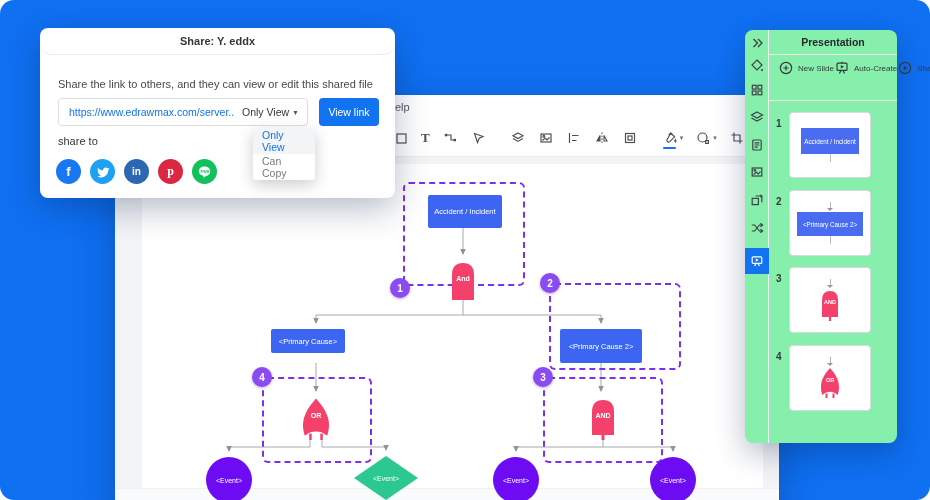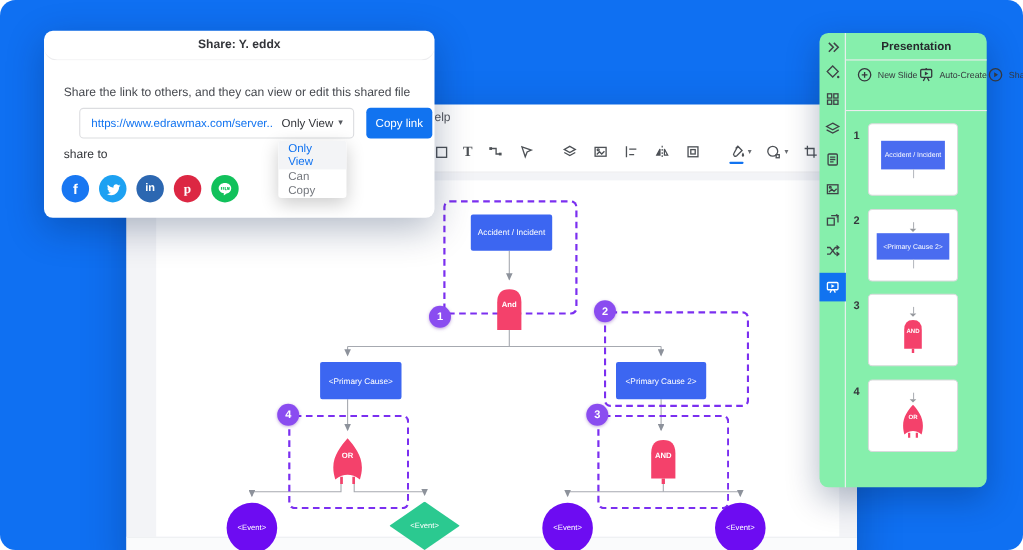--- a/index.html
+++ b/index.html
@@ -32,21 +32,21 @@
   .gate svg { display:block; }
   .gate .glabel { position:absolute; left:0; right:0; top:42%; transform:translateY(-50%); text-align:center; color:#fff; font-size:7px; font-weight:bold; }
   .eventc { position:absolute; width:46px; height:46px; border-radius:50%; background:#6d0cf2; color:#fff; font-size:7px; display:flex; align-items:center; justify-content:center; }
   .eventd { position:absolute; width:64px; height:44px; background:#2bc990; color:#fff; font-size:7px; display:flex; align-items:center; justify-content:center; clip-path:polygon(50% 0,100% 50%,50% 100%,0 50%); }
 
   
   .dialog { position:absolute; left:40px; top:28px; width:355px; height:170px; background:#fff; border-radius:8px; box-shadow:0 10px 34px rgba(0,25,70,.3); z-index:40; }
   .dialog-title { height:27px; border-bottom:1px solid #ececee; display:flex; align-items:center; justify-content:center; font-size:11px; font-weight:bold; color:#33353a;border-radius:12px; }
   .dialog-desc { position:absolute; left:18px; top:50px; width:330px; font-size:11px; color:#45484e; }
   .link-row { position:absolute; left:18px; top:70px; display:flex; }
-  .link-input { width:250px; height:28px; border:1px solid #dcdde0; border-radius:4px; display:flex; align-items:center; padding:0 8px 0 10px;margin-left:14px; }
+  .link-input { width:250px; height:28px; border:1px solid #dcdde0; border-radius:4px; display:flex; align-items:center; padding:0 8px 0 10px; }
   .link-url { flex:1; font-size:10.5px; color:#1173f0; white-space:nowrap; overflow:hidden; }
   .perm-trigger { display:flex; align-items:center; gap:3px; font-size:10.5px; color:#33353a; flex-shrink:0; margin-left:8px; cursor:default; }
   .perm-trigger .caret { font-size:7px; color:#55585e; }
   .copy-btn { width:60px; height:28px; margin-left:11px; background:#1173f0; color:#fff; font-size:10.5px; border:none; border-radius:4px; display:flex; align-items:center; justify-content:center; }
   .share-to { position:absolute; left:18px; top:107px; font-size:11px; color:#33353a; }
   .social-row { position:absolute; left:16px; top:131px; display:flex; gap:9px; }
   .soc { width:25px; height:25px; border-radius:50%; display:flex; align-items:center; justify-content:center; color:#fff; }
   .soc-fb { background:#1877f2; font-size:13px; font-weight:bold; }
   .soc-tw { background:#1da1f2; }
   .soc-li { background:#2c67b1; font-size:10px; font-weight:bold; }
@@ -223,21 +223,21 @@
 
       <div class="bluenode" style="left:313px; top:38px; width:74px; height:33px;">Accident / Incident</div>
 
       <div class="gate" style="left:333px; top:103px; width:30px; height:44px;">
         <svg width="30" height="44" viewBox="0 0 30 44">
             <path d="M4 40 L4 15 Q4 3 15 3 Q26 3 26 15 L26 40 Z" fill="#f4416b"></path>
           </svg>
         <span class="glabel">And</span>
       </div>
 
-      <div class="bluenode" style="left:176px; top:172px; width:74px; height:34px;">&lt;Primary Cause&gt;</div>
+      <div class="bluenode" style="left:156px; top:172px; width:74px; height:24px;">&lt;Primary Cause&gt;</div>
       <div class="bluenode" style="left:445px; top:172px; width:82px; height:34px;">&lt;Primary Cause 2&gt;</div>
 
       <div class="gate" style="left:183px; top:240px; width:36px; height:44px;">
         <svg width="36" height="44" viewBox="0 0 36 44">
           <path d="M18 1.5 C24 8.5 31 17 31 28 C31 32 30.2 35.5 29.2 38.8 C25.2 35.4 21.5 34.5 18 34.5 C14.5 34.5 10.8 35.4 6.8 38.8 C5.8 35.5 5 32 5 28 C5 17 12 8.5 18 1.5 Z" fill="#f4416b"></path>
           <path d="M12.5 36.5 V43 M23.5 36.5 V43" stroke="#f4416b" stroke-width="2.4"></path>
         </svg>
         <span class="glabel">OR</span>
       </div>
 
@@ -390,21 +390,21 @@
     <div class="dialog-desc">Share the link to others, and they can view or edit this shared file</div>
 
     <div class="link-row">
       <div class="link-input">
         <span class="link-url">https://www.edrawmax.com/server..</span>
         <span class="perm-trigger">
           <span>Only View</span>
           <span class="caret">▼</span>
         </span>
       </div>
-      <button class="copy-btn">Copy link</button>
+      <button class="copy-btn">View link</button>
     </div>
 
     <div class="share-to">share to</div>
 
     <div class="social-row">
       <span class="soc soc-fb">f</span>
       <span class="soc soc-tw">
           <svg width="14" height="14" viewBox="0 0 16 16">
             <path fill="#fff" d="M15.3 4.2c-.5.2-1.1.4-1.6.5.6-.4 1-.9 1.2-1.6-.5.3-1.1.6-1.8.7-.5-.6-1.3-.9-2.1-.9-1.6 0-2.9 1.3-2.9 2.9 0 .2 0 .4.1.6C5.8 6.3 3.7 5.2 2.3 3.5c-.3.5-.4.9-.4 1.5 0 1 .5 1.9 1.3 2.4-.5 0-.9-.1-1.3-.4v0c0 1.4 1 2.6 2.3 2.8-.2.1-.5.1-.7.1-.2 0-.4 0-.5-.1.4 1.2 1.4 2 2.7 2-1 .8-2.2 1.2-3.6 1.2h-.7c1.3.8 2.8 1.3 4.4 1.3 5.3 0 8.2-4.4 8.2-8.2v-.4c.6-.4 1.1-.9 1.5-1.5z"></path>
           </svg>

